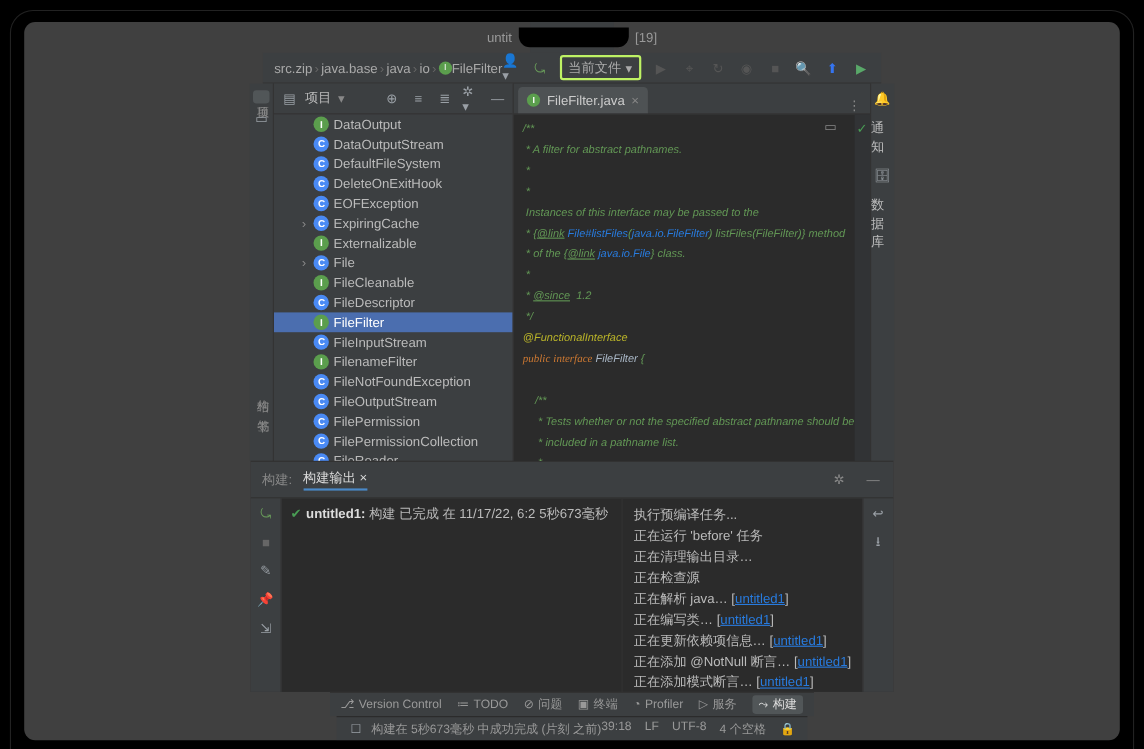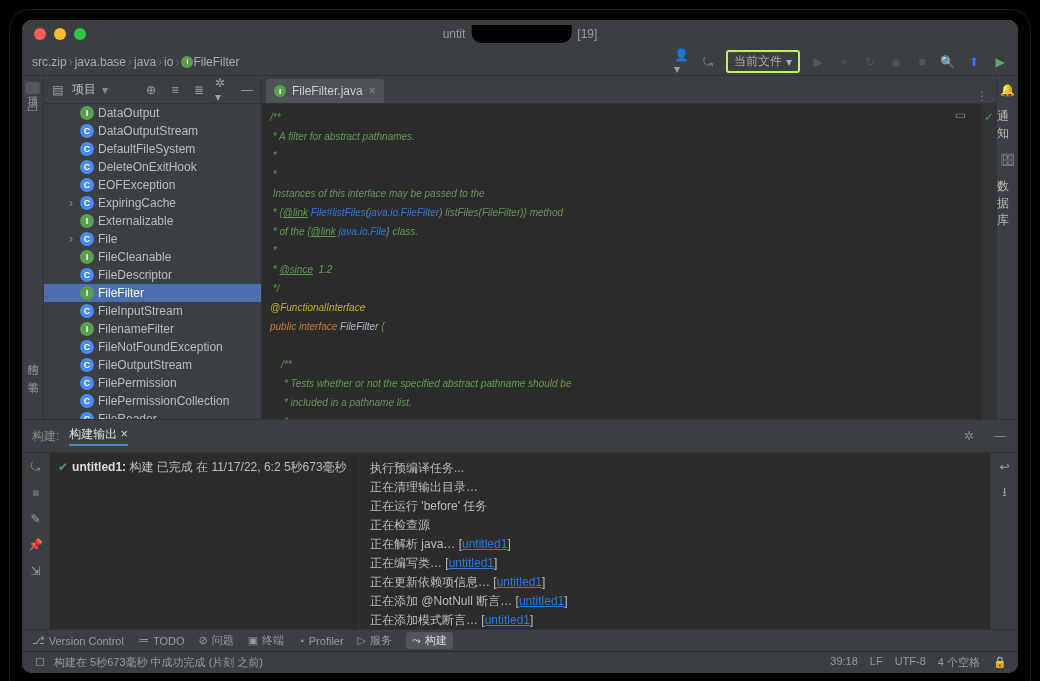--- a/index.html
+++ b/index.html
@@ -1,18 +1,18 @@
 <!DOCTYPE html>
 <html><head>
 <meta charset="utf-8">
 <style>
 * { margin:0; padding:0; box-sizing:border-box; font-family:-apple-system,'Segoe UI',sans-serif; }
 body { background:#000; display:flex; justify-content:center; align-items:flex-start; padding:10px; }
 .laptop { width:1040px; height:681px; background:#000; border-radius:20px 20px 8px 8px; padding:10px 12px 18px 12px; position:relative; box-shadow:0 0 0 1px #222; }
-.screen { width:100%; height:100%; background:#ef4444; border-radius:10px; overflow:hidden; display:flex; flex-direction:column; font-size:12px; color:#bbb; }
+.screen { width:100%; height:100%; background:#404040; border-radius:10px; overflow:hidden; display:flex; flex-direction:column; font-size:12px; color:#bbb;align-items:center; }
 .titlebar { height:28px; background:#3c3f41; display:flex; align-items:center; padding:0 12px; position:relative; }
 .traffic { display:flex; gap:8px; }
 .dot { width:12px; height:12px; border-radius:50%; }
 .red{background:#ff5f57}.yellow{background:#febc2e}.green{background:#28c840}
 .title-center { position:absolute; left:50%; transform:translateX(-50%); color:#999; font-size:12px; display:flex; align-items:center; gap:6px;}
 .notch{width:100px;height:18px;background:#000;border-radius:0 0 10px 10px;}
 .navbar { height:28px; background:#3c3f41; border-bottom:1px solid #323232; display:flex; align-items:center; padding:0 10px; font-size:12px; color:#aaa; }
 .crumb { display:flex; align-items:center; gap:0; }
 .crumb span.sep{color:#666; margin:0 2px;}
 .navbar-right { margin-left:auto; display:flex; align-items:center; gap:10px; }
@@ -36,21 +36,21 @@
 .tabbar{height:28px;background:#3c3f41;border-bottom:1px solid #323232;display:flex;align-items:flex-end;padding-left:4px; position:relative;}
 .tab{height:24px;background:#4e5254;border-radius:4px 4px 0 0;display:flex;align-items:center;padding:0 8px;gap:6px;font-size:12px;color:#ccc;}
 .tab .ki2{width:12px;height:12px;border-radius:50%;background:#5b9e4d;display:inline-flex;align-items:center;justify-content:center;font-size:8px;color:#fff;font-weight:bold;}
 .tab .cx{color:#888;cursor:pointer;}
 .tabbar .more{margin-left:auto;margin-right:8px;color:#888;}
 .code-wrap{flex:1;display:flex;min-height:0;position:relative;}
 .ln-col{width:40px;background:#313335;text-align:right;padding:4px 6px 0 0;color:#606366;font-family:Menlo,Consolas,monospace;font-size:12px;line-height:19px;}
 .code{flex:1;padding:4px 0 0 8px;font-family:Menlo,Consolas,monospace;font-size:10px;line-height:19px;color:#a9b7c6;white-space:pre;overflow:hidden;}
 .doc{color:#629755;font-style:italic;}
 .tag{color:#629755;font-style:italic;text-decoration:underline;}
-.kw{color:#cc7832;}
+.kw{color:#cc7832;font-family:Liberation Serif, serif;}
 .ann{color:#bbb529;}
 .cls{color:#a9b7c6;}
 .lnk{color:#287bde;font-style:italic;}
 .code-gutter-right{width:14px;background:#313335;position:relative;}
 .code-gutter-right .ok{position:absolute;top:6px;right:2px;color:#499c54;}
 .ed-icons{position:absolute;top:4px;right:30px;color:#888;}
 .bottom-panel{height:210px;border-top:1px solid #323232;background:#2b2b2b;display:flex;flex-direction:column;}
 .bp-tabs{height:24px;background:#3c3f41;display:flex;align-items:center;padding:16px 10px;gap:10px;font-size:12px;border-bottom:1px solid #323232;}
 .bp-tabs .t{color:#888;}
 .bp-tabs .t.act{color:#ddd;border-bottom:2px solid #4a88c7;padding-bottom:1px;}
@@ -270,22 +270,22 @@
       <span class="ico" style="color:#666">■</span>
       <span class="ico">✎</span>
       <span class="ico">📌</span>
       <span class="ico">⇲</span>
     </div>
     <div class="bp-tree">
       <span class="ok2">✔</span><b style="color:#ddd">untitled1:</b> <span id="btree">构建 已完成 在 11/17/22, 6:2  5秒673毫秒</span>
     </div>
     <div class="bp-out" id="bpout">
             <div>执行预编译任务...</div>
+            <div>正在运行 'before' 任务</div>
             <div>正在清理输出目录…</div>
-            <div>正在运行 'before' 任务</div>
             <div>正在检查源</div>
             <div>正在解析 java…  [<span class="l">untitled1</span>]</div>
             <div>正在编写类…  [<span class="l">untitled1</span>]</div>
             <div>正在更新依赖项信息… [<span class="l">untitled1</span>]</div>
             <div>正在添加 @NotNull 断言… [<span class="l">untitled1</span>]</div>
             <div>正在添加模式断言… [<span class="l">untitled1</span>]</div>
             <div>正在添加线程模型断言… [<span class="l">untitled1</span>]</div>
           </div>
     <div class="bp-right">
       <span class="ico">↩</span>

